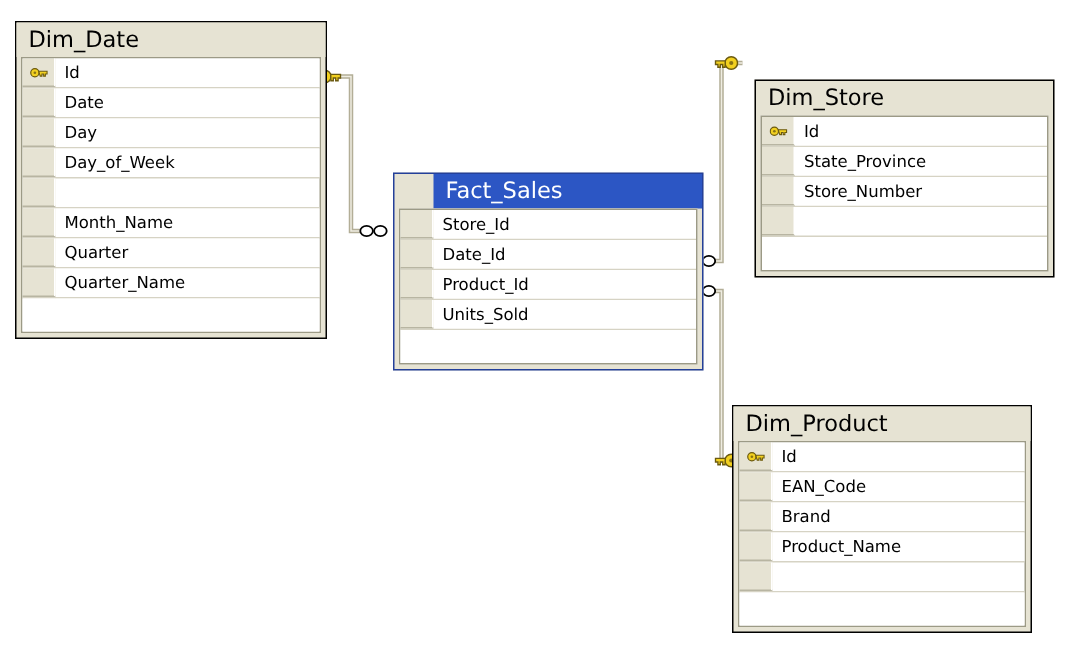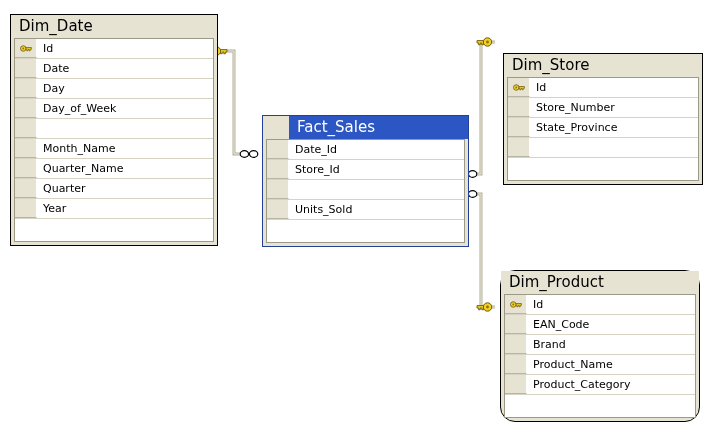--- a/index.html
+++ b/index.html
@@ -177,51 +177,48 @@
           </div>
           <div class="row">
             <div class="gutter"></div>
           </div>
           <div class="row">
             <div class="gutter"></div>
             <div class="cell">Month_Name</div>
           </div>
           <div class="row">
             <div class="gutter"></div>
+            <div class="cell">Quarter</div>
+          </div>
+          <div class="row">
+            <div class="gutter"></div>
             <div class="cell">Quarter_Name</div>
           </div>
-          <div class="row">
-            <div class="gutter"></div>
-            <div class="cell">Quarter</div>
-          </div>
-          <div class="row">
-            <div class="gutter"></div>
-            <div class="cell">Year</div>
-          </div>
           <div class="row empty">
             <div class="gutter"></div>
             <div class="cell"></div>
           </div>
         </div>
       </div>
       <div class="table-box selected" style="left: 262px; top: 115px; width: 207px;">
         <div class="tbl-title-wrap">
           <div class="tbl-title">Fact_Sales</div>
         </div>
         <div class="grid">
           <div class="row">
             <div class="gutter"></div>
+            <div class="cell">Store_Id</div>
+          </div>
+          <div class="row">
+            <div class="gutter"></div>
             <div class="cell">Date_Id</div>
           </div>
           <div class="row">
             <div class="gutter"></div>
-            <div class="cell">Store_Id</div>
-          </div>
-          <div class="row">
-            <div class="gutter"></div>
+            <div class="cell">Product_Id</div>
           </div>
           <div class="row">
             <div class="gutter"></div>
             <div class="cell">Units_Sold</div>
           </div>
           <div class="row empty">
             <div class="gutter"></div>
             <div class="cell"></div>
           </div>
         </div>
@@ -236,36 +233,36 @@
               <svg class="keyicon" viewBox="0 0 16 12" xmlns="http://www.w3.org/2000/svg">
                 <circle cx="4" cy="6" r="3.4" fill="#F2D020" stroke="#6B5A10" stroke-width="1"></circle>
                 <circle cx="4" cy="6" r="1.1" fill="#8A7414"></circle>
                 <path d="M7.2,4.8 L14,4.8 L14,7.0 L12.6,7.0 L12.6,8.8 L11.2,8.8 L11.2,7.0 L9.8,7.0 L9.8,8.8 L8.4,8.8 Z" fill="#F2D020" stroke="#6B5A10" stroke-width="0.9"></path>
               </svg>
             </div>
             <div class="cell">Id</div>
           </div>
           <div class="row">
             <div class="gutter"></div>
+            <div class="cell">State_Province</div>
+          </div>
+          <div class="row">
+            <div class="gutter"></div>
             <div class="cell">Store_Number</div>
           </div>
           <div class="row">
             <div class="gutter"></div>
-            <div class="cell">State_Province</div>
-          </div>
-          <div class="row">
-            <div class="gutter"></div>
-          </div>
-          <div class="row empty">
-            <div class="gutter"></div>
-            <div class="cell"></div>
-          </div>
-        </div>
-      </div>
-      <div class="table-box" style="left: 500px; top: 270px; width: 200px; border-radius: 15px;">
+          </div>
+          <div class="row empty">
+            <div class="gutter"></div>
+            <div class="cell"></div>
+          </div>
+        </div>
+      </div>
+      <div class="table-box" style="left: 488px; top: 270px; width: 200px;">
         <div class="tbl-title-wrap">
           <div class="tbl-title">Dim_Product</div>
         </div>
         <div class="grid">
           <div class="row">
             <div class="gutter">
               <svg class="keyicon" viewBox="0 0 16 12" xmlns="http://www.w3.org/2000/svg">
                 <circle cx="4" cy="6" r="3.4" fill="#F2D020" stroke="#6B5A10" stroke-width="1"></circle>
                 <circle cx="4" cy="6" r="1.1" fill="#8A7414"></circle>
                 <path d="M7.2,4.8 L14,4.8 L14,7.0 L12.6,7.0 L12.6,8.8 L11.2,8.8 L11.2,7.0 L9.8,7.0 L9.8,8.8 L8.4,8.8 Z" fill="#F2D020" stroke="#6B5A10" stroke-width="0.9"></path>
@@ -280,21 +277,20 @@
           <div class="row">
             <div class="gutter"></div>
             <div class="cell">Brand</div>
           </div>
           <div class="row">
             <div class="gutter"></div>
             <div class="cell">Product_Name</div>
           </div>
           <div class="row">
             <div class="gutter"></div>
-            <div class="cell">Product_Category</div>
           </div>
           <div class="row empty">
             <div class="gutter"></div>
             <div class="cell"></div>
           </div>
         </div>
       </div>
     </div>
 
 </div>

